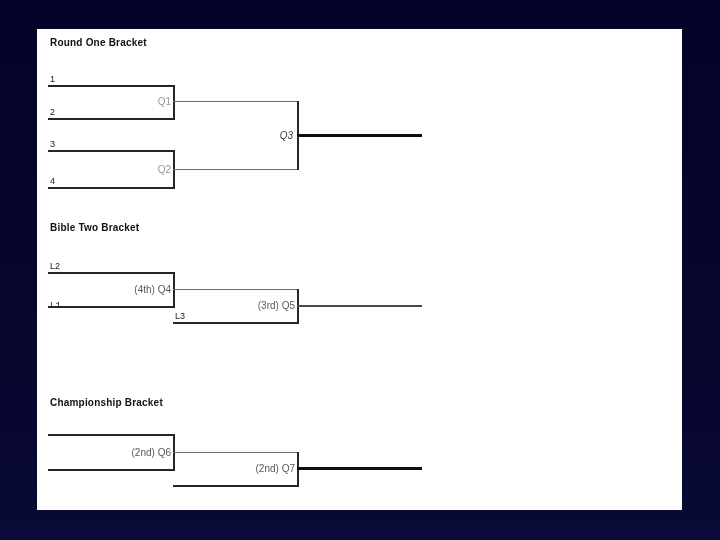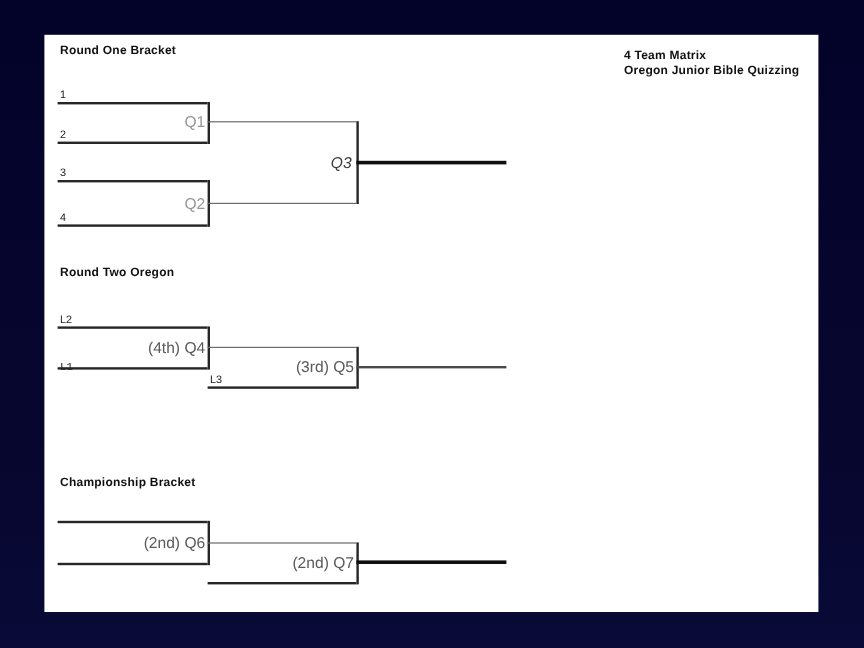--- a/index.html
+++ b/index.html
@@ -26,42 +26,38 @@
     line-height: 12px; white-space: nowrap; letter-spacing: 0.2px;
   }
   .hdr-right {
     font-size: 10px; font-weight: bold; color: #111111;
     line-height: 13px; white-space: nowrap; letter-spacing: 0.2px;
   }
   .seed {
     font-size: 9px; color: #222222; line-height: 11px; white-space: nowrap;
   }
   .mlbl {
-    font-size: 13px; line-height: 11px; white-space: nowrap;
+    font-size: 10px; line-height: 11px; white-space: nowrap;
     text-align: right; color: #5a5a5a;
   }
   .mlbl.light { color: #979797; }
   .mlbl.dark  { color: #3c3c3c; }
   
   .hline  { position: absolute; height: 2px; background: #262626; }  
   .cline  { position: absolute; height: 1px; background: #6b6b6b; }  
   .c2line { position: absolute; height: 2px; background: #4a4a4a; }  
   .wline  { position: absolute; height: 3px; background: #0f0f0f; }  
   .vline  { position: absolute; width: 2px;  background: #262626; }  
 </style>
 </head>
 <body>
 
 <div class="stage">
   <div class="page">
 
-    <div class="abs hdr-right" style="left:483px; top:11px;">
-      <div>4 Team Matrix</div>
-      <div>Oregon Junior Bible Quizzing</div>
-    </div>
 
     <div class="abs title" style="left:13px; top:8px;">Round One Bracket</div>
 
     <span class="abs seed" style="left:13px; top:45px;">1</span>
     <div class="hline" style="left:11px; top:56px; width:125px;"></div>
 
     <span class="abs seed" style="left:13px; top:78px;">2</span>
     <div class="hline" style="left:11px; top:89px; width:125px;"></div>
 
     <div class="vline" style="left:136px; top:56px; height:35px;"></div>
@@ -75,21 +71,21 @@
     <div class="hline" style="left:11px; top:158px; width:125px;"></div>
 
     <div class="vline" style="left:136px; top:121px; height:39px;"></div>
     <div class="abs mlbl light" style="left:74px; top:135px; width:60px;">Q2</div>
     <div class="cline" style="left:136px; top:140px; width:124px;"></div>
 
     <div class="vline" style="left:260px; top:72px; height:69px;"></div>
     <div class="abs mlbl dark" style="left:196px; top:101px; width:60px;font-style:italic;">Q3</div>
     <div class="wline" style="left:260px; top:105px; width:125px;"></div>
 
-    <div class="abs title" style="left:13px; top:193px;">Round Two Oregon</div>
+    <div class="abs title" style="left:13px; top:193px;">Bible Two Bracket</div>
 
     <span class="abs seed" style="left:13px; top:232px;">L2</span>
     <div class="hline" style="left:11px; top:243px; width:125px;"></div>
 
     <span class="abs seed" style="left:13px; top:272px;font-family:Liberation Mono, monospace;">L1</span>
     <div class="hline" style="left:11px; top:277px; width:125px;"></div>
 
     <div class="vline" style="left:136px; top:243px; height:36px;"></div>
     <div class="abs mlbl" style="left:44px; top:255px; width:90px;">(4th) Q4</div>
     <div class="cline" style="left:136px; top:260px; width:124px;"></div>

